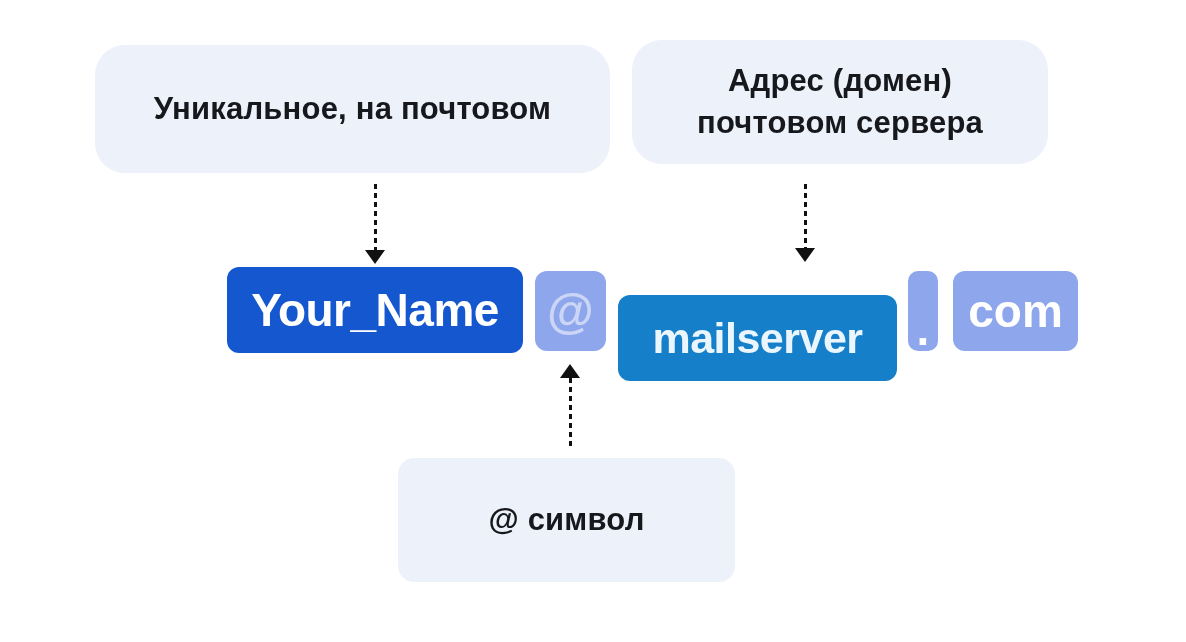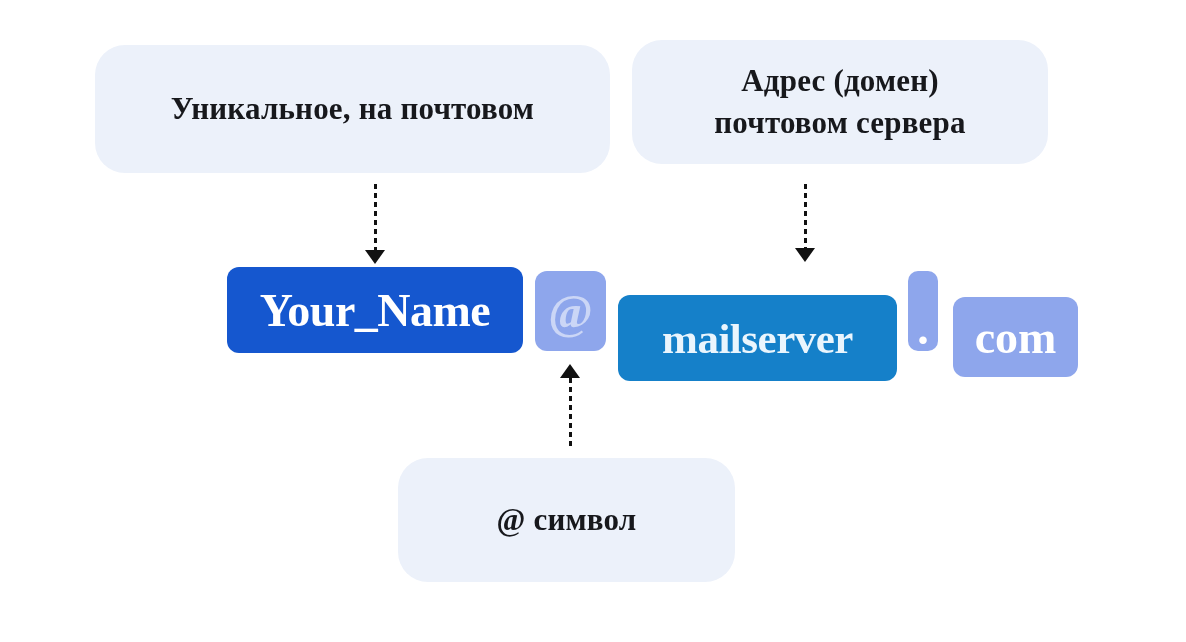--- a/index.html
+++ b/index.html
@@ -19,42 +19,41 @@
   body {
     font-family: "Liberation Sans", sans-serif;
     -webkit-font-smoothing: antialiased;
   }
   .canvas {
     position: relative;
     width: 1186px;
     height: 642px;
     background: var(--background);
     overflow: hidden;
-    font-family: Liberation Serif, serif;
   }
 
   
   .callout {
     position: absolute;
     background: var(--callout-bg);
     border-radius: 30px;
     display: flex;
     flex-direction: column;
     align-items: center;
     justify-content: center;
     color: var(--callout-text);
     font-weight: 700;
     font-size: 31px;
     line-height: 42px;
     text-align: center;
     letter-spacing: 0.2px;
   }
   .callout--username { left: 95px;  top: 45px;  width: 515px; height: 128px; }
   .callout--domain   { left: 632px; top: 40px;  width: 416px; height: 124px; }
-  .callout--at       { left: 398px; top: 458px; width: 337px; height: 124px; border-radius: 30px; }
+  .callout--at       { left: 398px; top: 458px; width: 337px; height: 124px; border-radius: 16px; }
 
   
   .arrow {
     position: absolute;
     width: 20px;
     display: flex;
     flex-direction: column;
     align-items: center;
   }
   .arrow .shaft {
@@ -114,21 +113,20 @@
     border-radius: 10px;
     font-size: 46px;
     align-items: flex-end;
     padding-bottom: 12px;
     line-height: 20px;
   }
   .token--tld {
     left: 953px; top: 271px; width: 125px; height: 80px;
     background: var(--light-box);
     font-size: 46px;
-    margin-top: 26px;
   }
 </style>
 </head>
 <body>
 
 <div class="canvas">
 
   <div class="callout callout--username">
     <div>Уникальное, на почтовом</div>
   </div>

